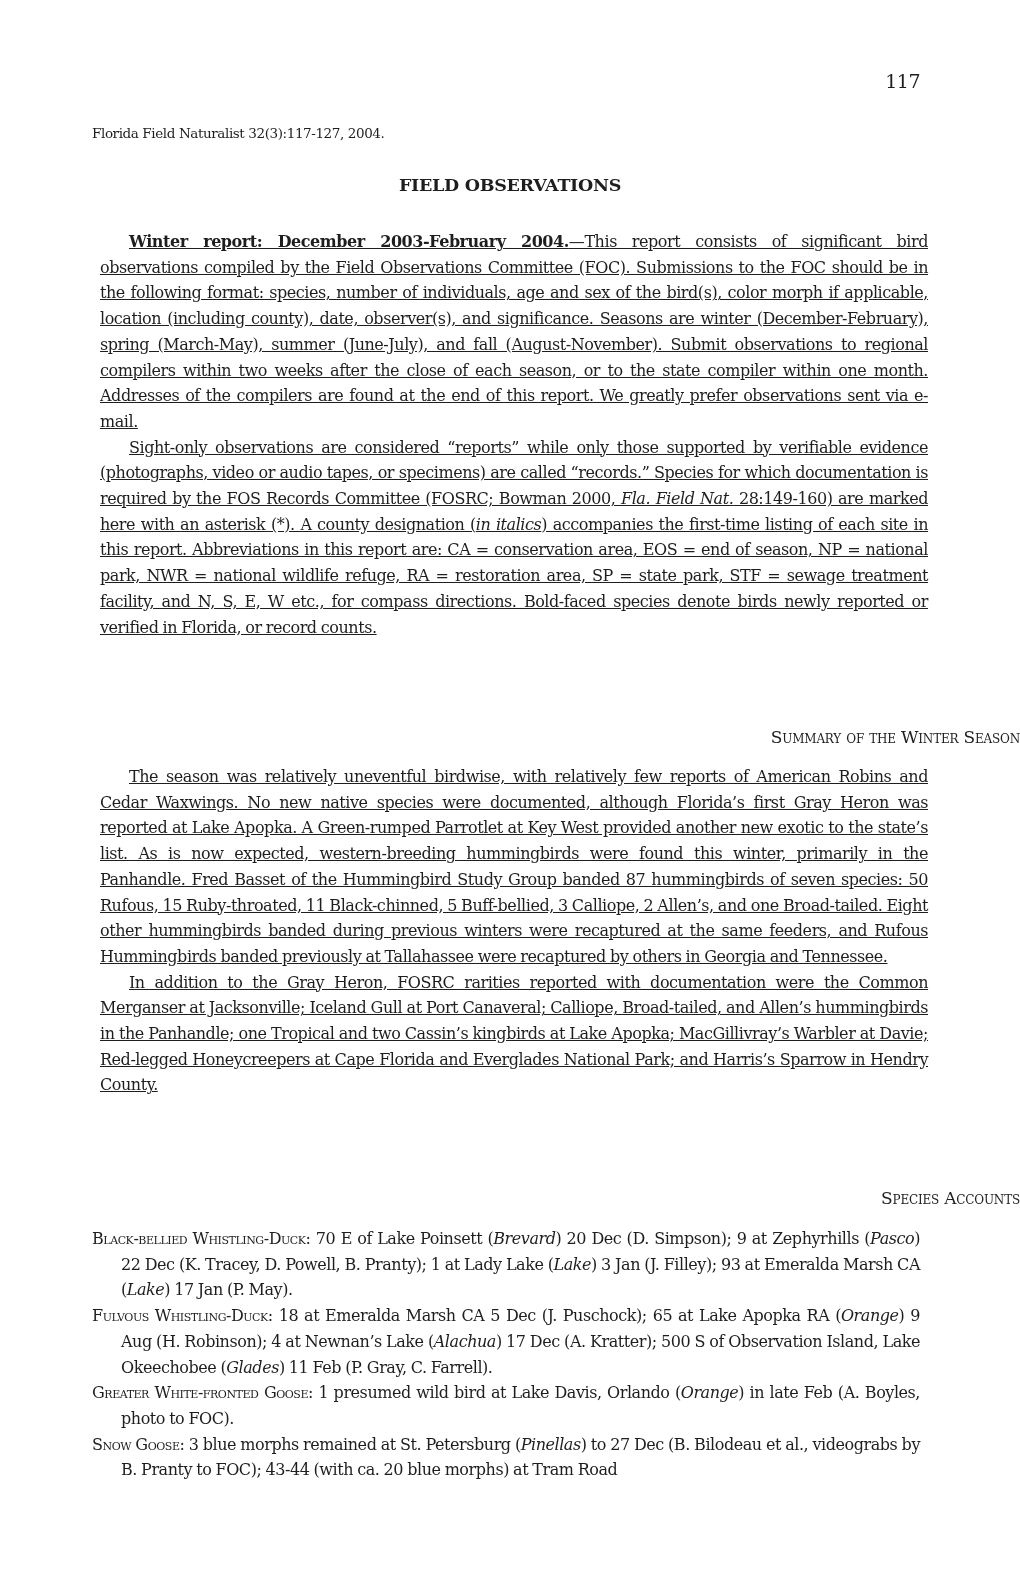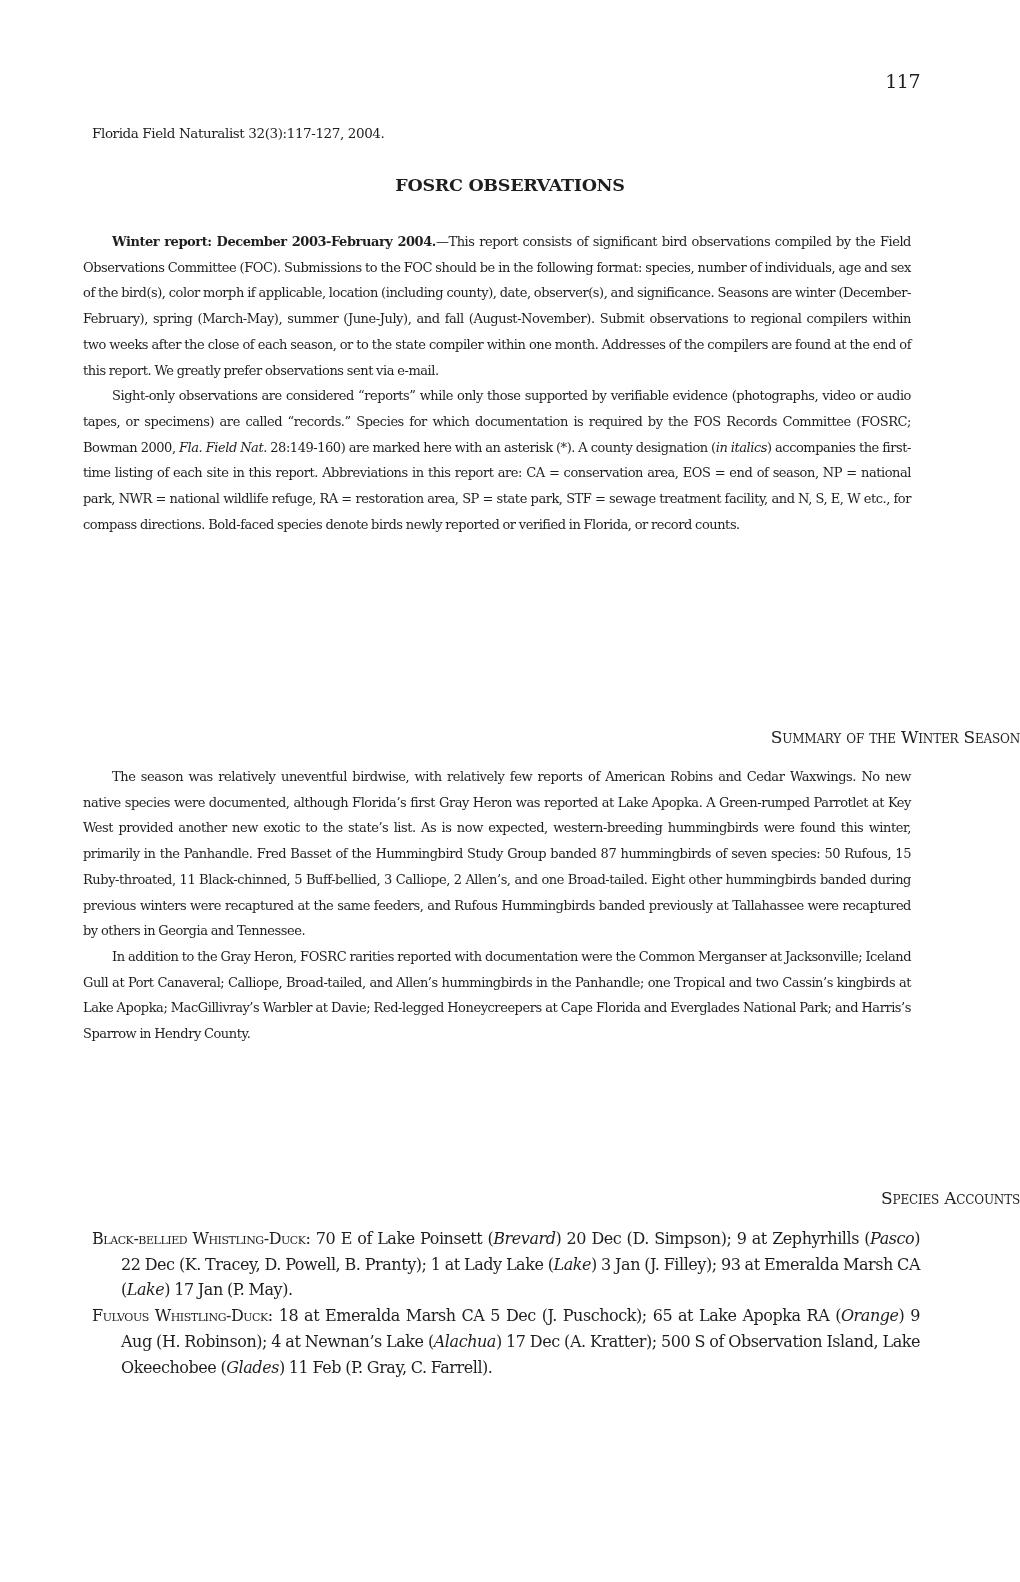--- a/index.html
+++ b/index.html
@@ -39,27 +39,28 @@
       right: 0;
       top: 175px;
       text-align: center;
       font-weight: bold;
       font-size: 17.5px;
       font-family: "DejaVu Serif", serif;
       letter-spacing: -0.3px;
     }
     .body-block {
       position: absolute;
-      left: 83px;
+      left: 100px;
       width: 828px;
-      font-size: 13px;
+      font-size: 16px;
       line-height: 25.7px;
       text-align: justify;
       letter-spacing: -0.45px;
       word-spacing: -0.5px;
+      text-decoration: underline;
     }
     .body-block p {
       margin: 0;
       text-indent: 29px;
     }
     .intro { top: 229px; }
     .section-heading {
       position: absolute;
       left: 8px;
       right: 0;
@@ -91,32 +92,34 @@
       font-variant: small-caps;
     }
     .bold-lead { font-weight: bold; }
     i { font-style: italic; }
   </style>
 </head>
 <body>
 
 <div class="page-number">117</div>
 <div class="citation">Florida Field Naturalist 32(3):117-127, 2004.</div>
-<div class="title">FOSRC OBSERVATIONS</div>
+<div class="title">FIELD OBSERVATIONS</div>
 
 <div class="body-block intro">
   <p><span class="bold-lead">Winter report: December 2003-February 2004.</span><span>—This report consists of significant bird observations compiled by the Field Observations Committee (FOC). Submissions to the FOC should be in the following format: species, number of individuals, age and sex of the bird(s), color morph if applicable, location (including county), date, observer(s), and significance. Seasons are winter (December-February), spring (March-May), summer (June-July), and fall (August-November). Submit observations to regional compilers within two weeks after the close of each season, or to the state compiler within one month. Addresses of the compilers are found at the end of this report. We greatly prefer observations sent via e-mail.</span></p>
   <p><span>Sight-only observations are considered “reports” while only those supported by verifiable evidence (photographs, video or audio tapes, or specimens) are called “records.” Species for which documentation is required by the FOS Records Committee (FOSRC; Bowman 2000, </span><i>Fla. Field Nat.</i><span> 28:149-160) are marked here with an asterisk (*). A county designation (</span><i>in italics</i><span>) accompanies the first-time listing of each site in this report. Abbreviations in this report are: CA = conservation area, EOS = end of season, NP = national park, NWR = national wildlife refuge, RA = restoration area, SP = state park, STF = sewage treatment facility, and N, S, E, W etc., for compass directions. Bold-faced species denote birds newly reported or verified in Florida, or record counts.</span></p>
 </div>
 
 <div class="section-heading summary-heading">Summary of the Winter Season</div>
 
 <div class="body-block summary">
   <p>The season was relatively uneventful birdwise, with relatively few reports of American Robins and Cedar Waxwings. No new native species were documented, although Florida’s first Gray Heron was reported at Lake Apopka. A Green-rumped Parrotlet at Key West provided another new exotic to the state’s list. As is now expected, western-breeding hummingbirds were found this winter, primarily in the Panhandle. Fred Basset of the Hummingbird Study Group banded 87 hummingbirds of seven species: 50 Rufous, 15 Ruby-throated, 11 Black-chinned, 5 Buff-bellied, 3 Calliope, 2 Allen’s, and one Broad-tailed. Eight other hummingbirds banded during previous winters were recaptured at the same feeders, and Rufous Hummingbirds banded previously at Tallahassee were recaptured by others in Georgia and Tennessee.</p>
   <p>In addition to the Gray Heron, FOSRC rarities reported with documentation were the Common Merganser at Jacksonville; Iceland Gull at Port Canaveral; Calliope, Broad-tailed, and Allen’s hummingbirds in the Panhandle; one Tropical and two Cassin’s kingbirds at Lake Apopka; MacGillivray’s Warbler at Davie; Red-legged Honeycreepers at Cape Florida and Everglades National Park; and Harris’s Sparrow in Hendry County.</p>
 </div>
 
 <div class="section-heading species-heading">Species Accounts</div>
 
 <div class="species" id="species-list">
     <p class="species-entry"><span class="species-name">Black-bellied Whistling-Duck</span><span>: 70 E of Lake Poinsett (</span><i>Brevard</i><span>) 20 Dec (D. Simpson); 9 at Zephyrhills (</span><i>Pasco</i><span>) 22 Dec (K. Tracey, D. Powell, B. Pranty); 1 at Lady Lake (</span><i>Lake</i><span>) 3 Jan (J. Filley); 93 at Emeralda Marsh CA (</span><i>Lake</i><span>) 17 Jan (P. May).</span></p>
     <p class="species-entry"><span class="species-name">Fulvous Whistling-Duck</span><span>: 18 at Emeralda Marsh CA 5 Dec (J. Puschock); 65 at Lake Apopka RA (</span><i>Orange</i><span>) 9 Aug (H. Robinson); 4 at Newnan’s Lake (</span><i>Alachua</i><span>) 17 Dec (A. Kratter); 500 S of Observation Island, Lake Okeechobee (</span><i>Glades</i><span>) 11 Feb (P. Gray, C. Farrell).</span></p>
+    <p class="species-entry"><span class="species-name">Greater White-fronted Goose</span><span>: 1 presumed wild bird at Lake Davis, Orlando (</span><i>Orange</i><span>) in late Feb (A. Boyles, photo to FOC).</span></p>
+    <p class="species-entry"><span class="species-name">Snow Goose</span><span>: 3 blue morphs remained at St. Petersburg (</span><i>Pinellas</i><span>) to 27 Dec (B. Bilodeau et al., videograbs by B. Pranty to FOC); 43-44 (with ca. 20 blue morphs) at Tram Road</span></p>
   </div>
 
 </body></html>

